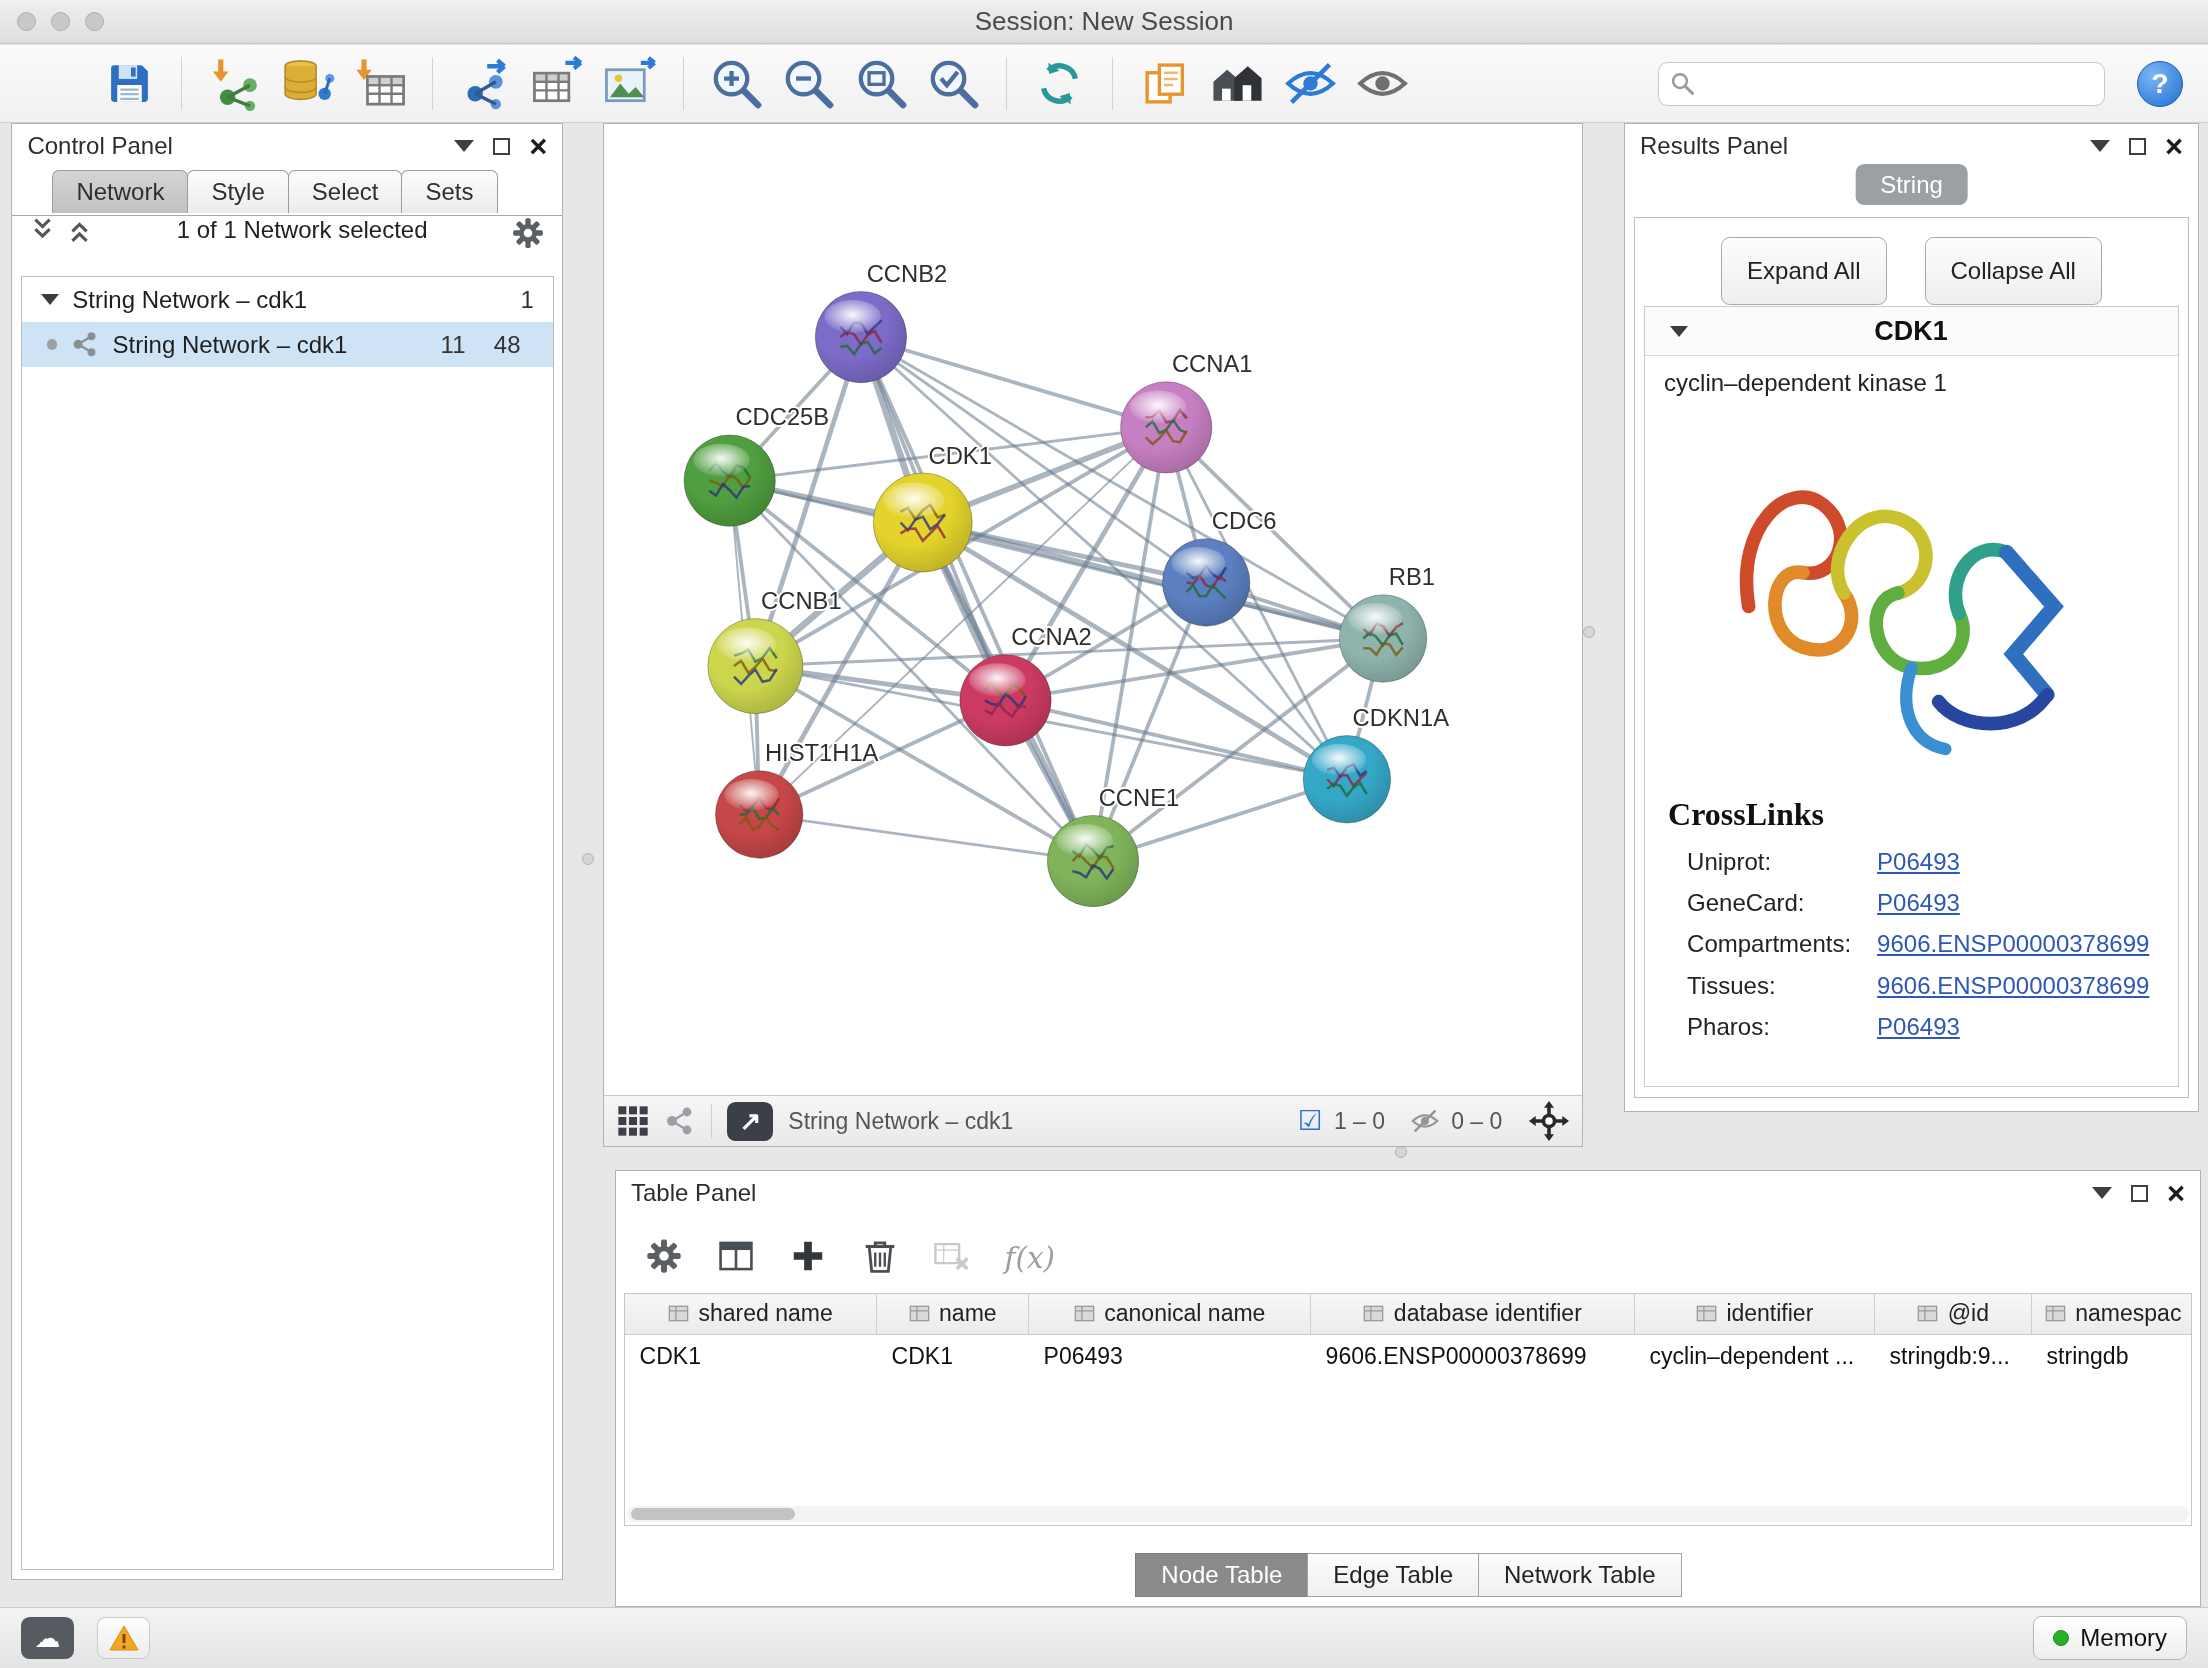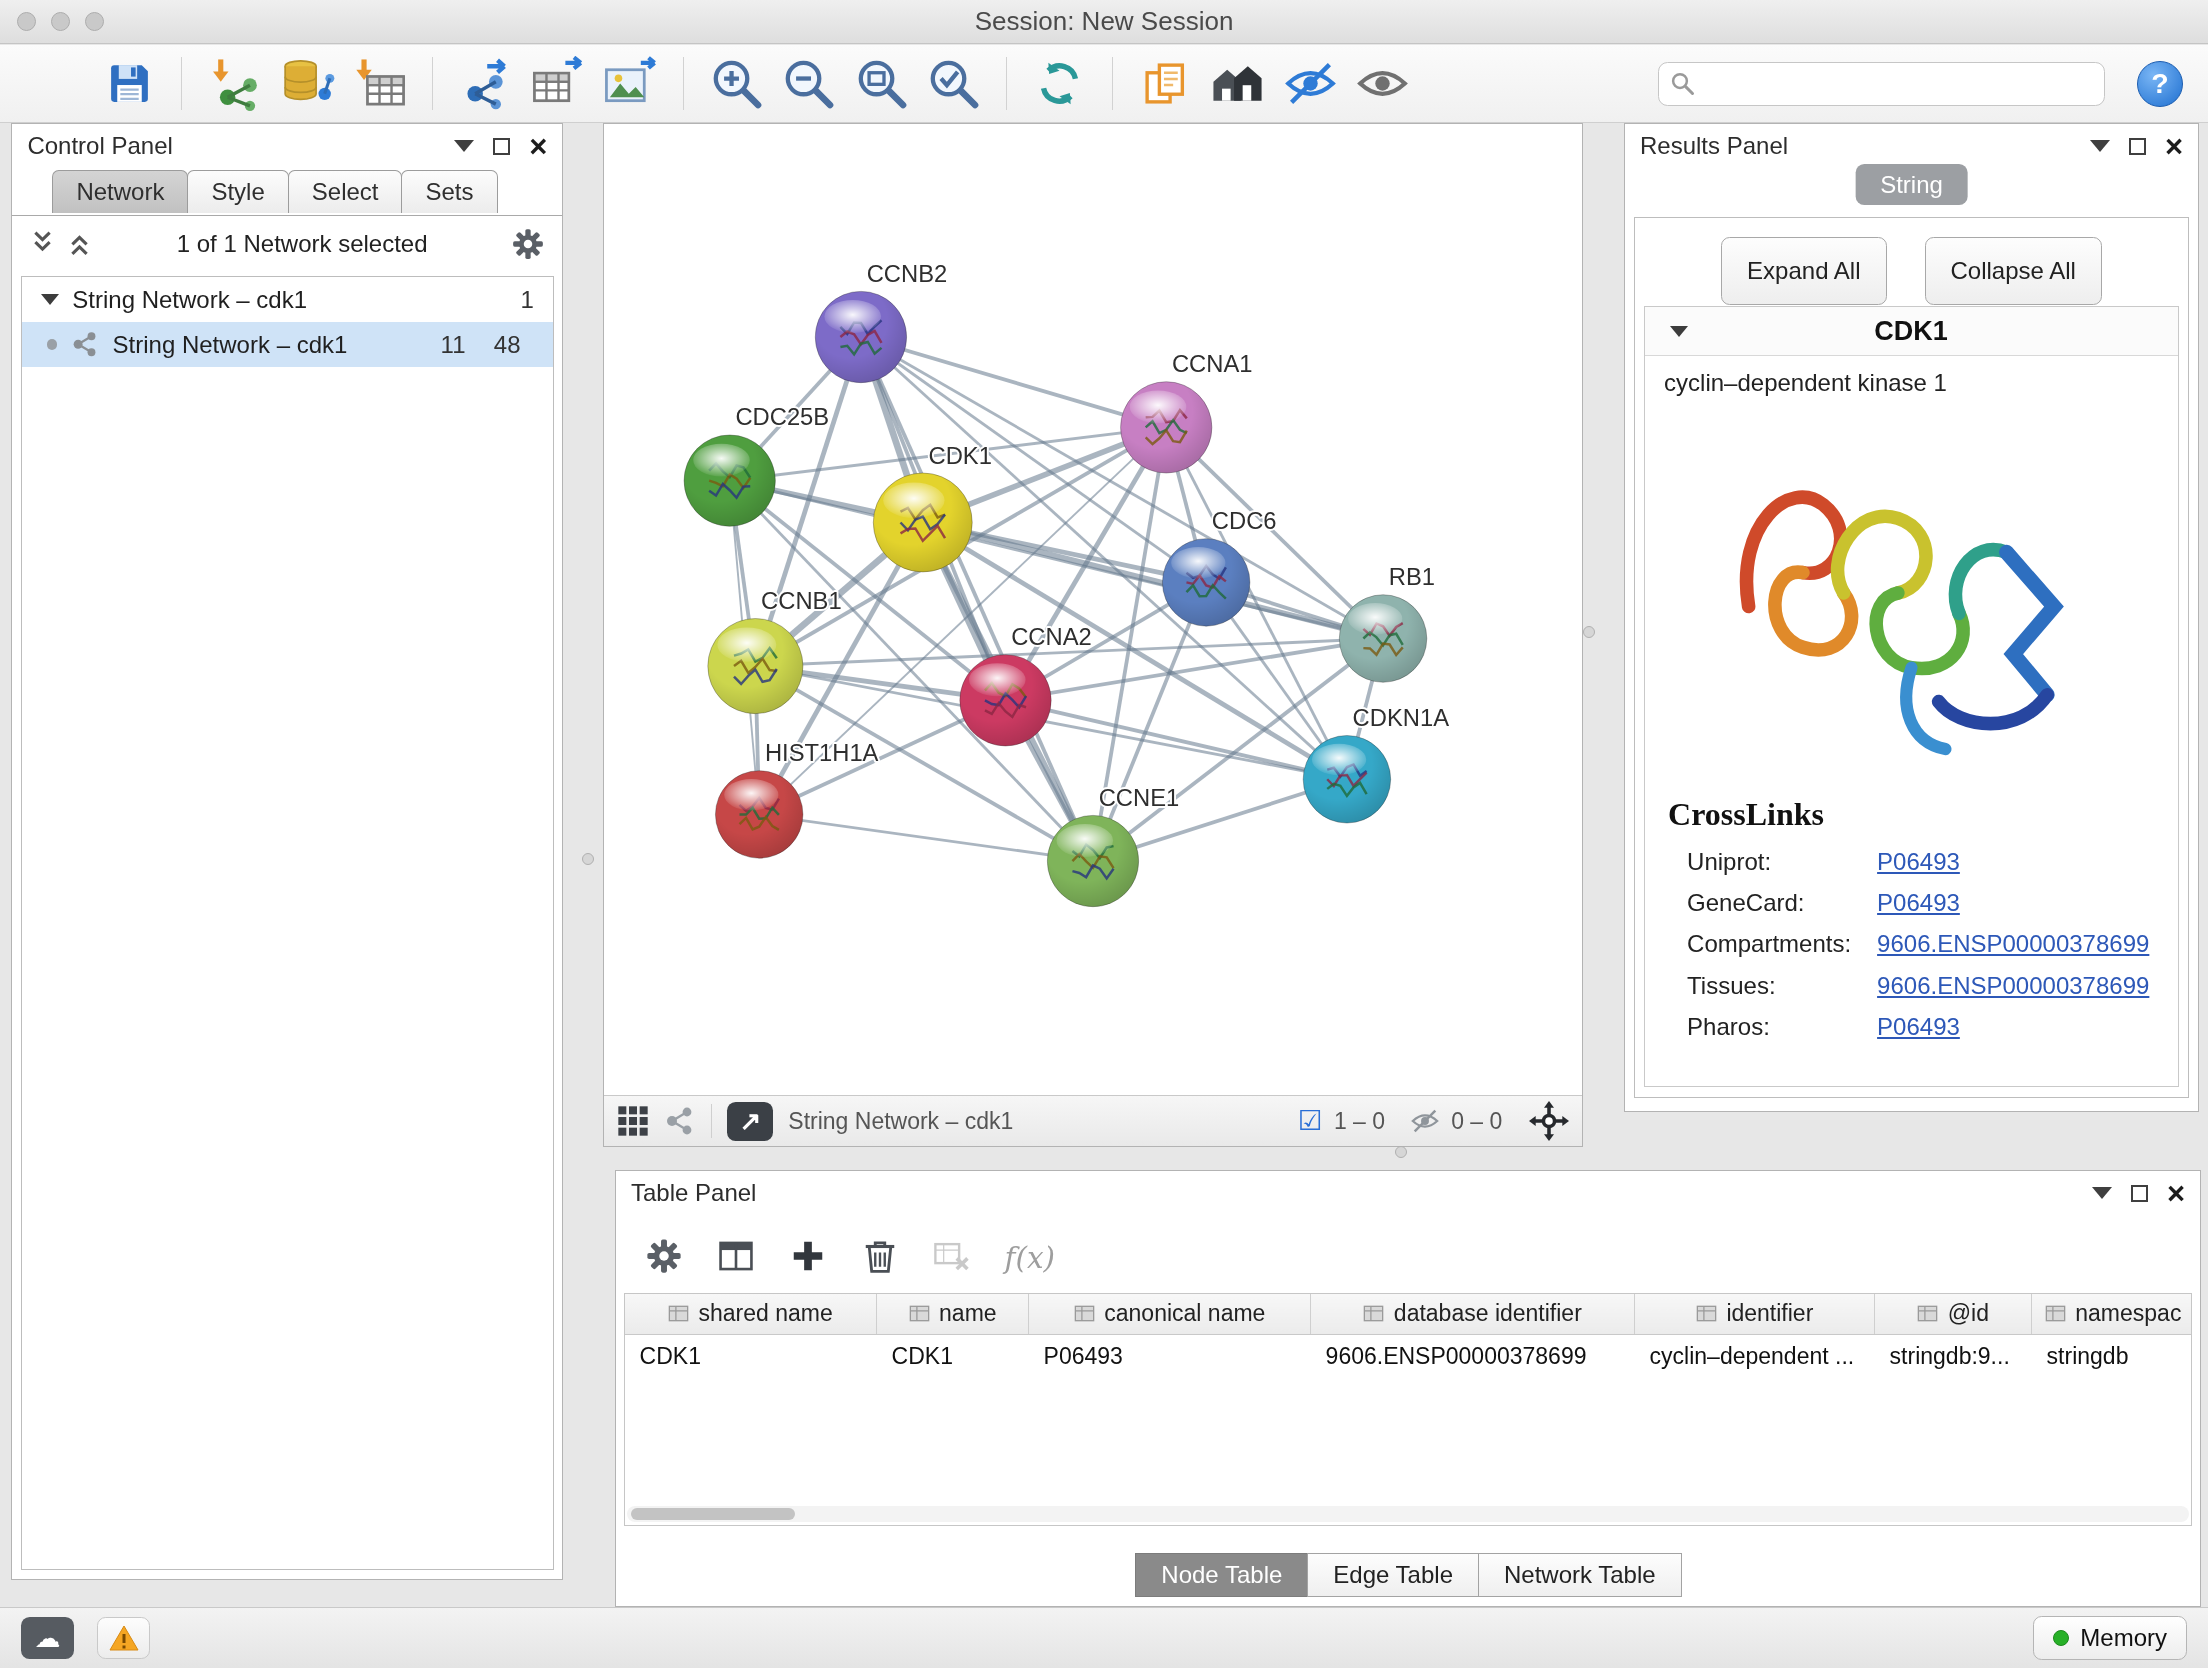--- a/index.html
+++ b/index.html
@@ -26,21 +26,21 @@
 #table-panel{left:615px;top:1170px;width:1586px;height:437px}
 .phead{height:44px;display:flex;align-items:center;padding:0 15px;font-size:24px;color:#2d2d2d}
 .picons{margin-left:auto;display:flex;align-items:center;gap:19px}
 .hdr-tri{width:0;height:0;border-left:10.5px solid transparent;border-right:10.5px solid transparent;border-top:12.4px solid #3f3f3f}
 .hdr-sq{width:17px;height:17px;border:2.4px solid #3f3f3f;background:#fff}
 .hdr-x{font-size:31px;font-weight:bold;color:#1c1c1c;line-height:1}
 
 .cp-tabs{display:flex;align-items:center;height:48px;padding:0 0 0 40px;border-bottom:1px solid #a9a9a9}
 .tab{font-size:24px;padding:6.7px 23px 7.6px;border:1px solid #9c9c9c;border-bottom:none;border-radius:6.7px 6.7px 0 0;background:linear-gradient(#fcfcfc,#ececec);margin-right:-1px;color:#2f2f2f}
 .tab.sel{background:linear-gradient(#d4d4d4,#c1c1c1)}
-.cp-status{display:flex;align-items:center;height:55px;padding:0 17px;gap:9.5px}
+.cp-status{display:flex;align-items:flex-start;height:55px;padding:0 17px;gap:9.5px}
 .cp-status .mid{flex:1;text-align:center;font-size:24px;color:#222}
 .tree{position:absolute;left:8.6px;right:8.6px;top:152px;bottom:8.6px;border:1px solid #bdbdbd;background:#fff;overflow:hidden}
 .trow{display:flex;align-items:center;height:45px;font-size:24px;padding:0 19px;gap:13.3px;color:#1f1f1f}
 .trow.sel{background:#cfe3f7;padding-left:25px}
 .tri{width:0;height:0;border-left:9.5px solid transparent;border-right:9.5px solid transparent;border-top:11.4px solid #3c3c3c}
 .bullet{width:10.5px;height:10.5px;border-radius:50%;background:#9aa0a6}
 .cnt{color:#333}
 .sp{flex:1}
 
 #network-svg{position:absolute;left:0;top:0}

